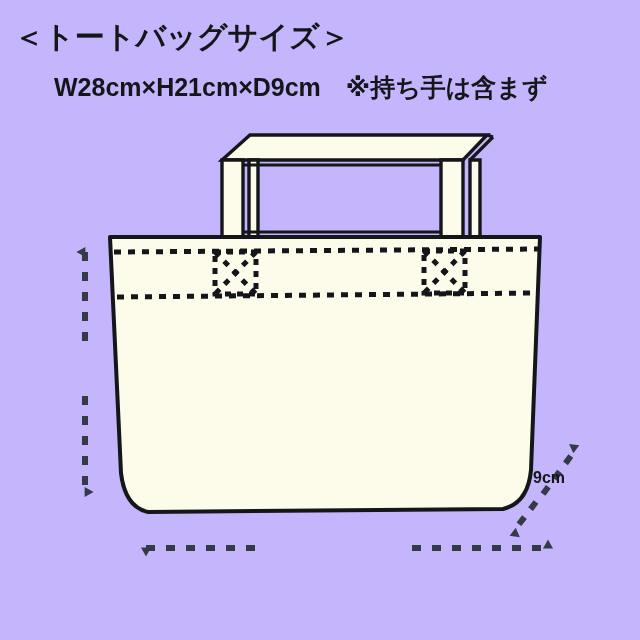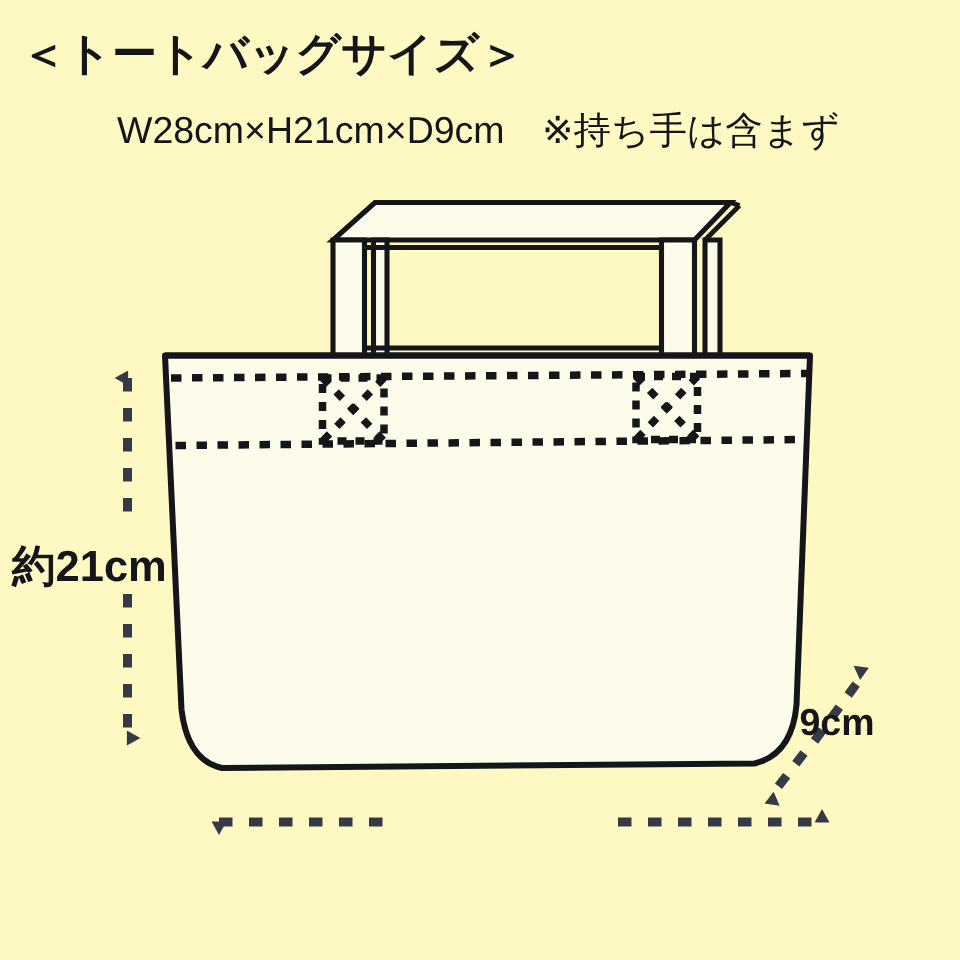--- a/index.html
+++ b/index.html
@@ -11,44 +11,43 @@
     width: 640px;
     height: 640px;
     overflow: hidden;
     font-family: "Liberation Sans", "DejaVu Sans", sans-serif;
     position: relative;
   }
   #page {
     position: relative;
     width: 640px;
     height: 640px;
-    background: #fef9c3;
+    background: #c4b5fd;
   }
   .title-text {
     position: absolute;
     left: 14px;
     top: 22px;
     font-size: 30px;
     font-weight: 700;
     color: #14161a;
     letter-spacing: 0px;
     white-space: nowrap;
     line-height: 1;
   }
   .subtitle-text {
     position: absolute;
     left: 54px;
     top: 72px;
     font-size: 25px;
-    font-weight: 400;
+    font-weight: 700;
     color: #14161a;
     letter-spacing: 0px;
     white-space: nowrap;
     line-height: 1.2;
-    margin-left: 24px;
   }
   .dim-label {
     position: absolute;
     font-weight: 700;
     color: #14161a;
     white-space: nowrap;
     line-height: 1;
   }
   #label-height {
     left: 8px;
@@ -56,21 +55,21 @@
     font-size: 29px;
   }
   #label-width {
     left: 274px;
     top: 531px;
     font-size: 29px;
   }
   #label-depth {
     left: 533px;
     top: 470px;
-    font-size: 25px;
+    font-size: 16px;
     text-align: right;
   }
   svg.figure {
     position: absolute;
     left: 0;
     top: 0;
     width: 640px;
     height: 640px;
   }
 </style>
@@ -146,18 +145,17 @@
       <path d="M146,548 L256,548" fill="none" stroke="#353b46" stroke-width="6" stroke-dasharray="9 11" marker-start="url(#arrowUp)"></path>
       <path d="M412,548 L548,548" fill="none" stroke="#353b46" stroke-width="6" stroke-dasharray="9 11" marker-end="url(#arrowUp)"></path>
     </g>
 
     <g>
       <path d="M543,494 L576,449" fill="none" stroke="#353b46" stroke-width="6" stroke-dasharray="9 10" marker-end="url(#arrowUp)"></path>
       <path d="M536,502 L513,532" fill="none" stroke="#353b46" stroke-width="6" stroke-dasharray="9 10" marker-end="url(#arrowUp)"></path>
     </g>
   </svg>
 
-  <div class="dim-label" id="label-height">約21cm</div>
 
 
   <div class="dim-label" id="label-depth">9cm</div>
 
 </div>
 
 </body></html>

